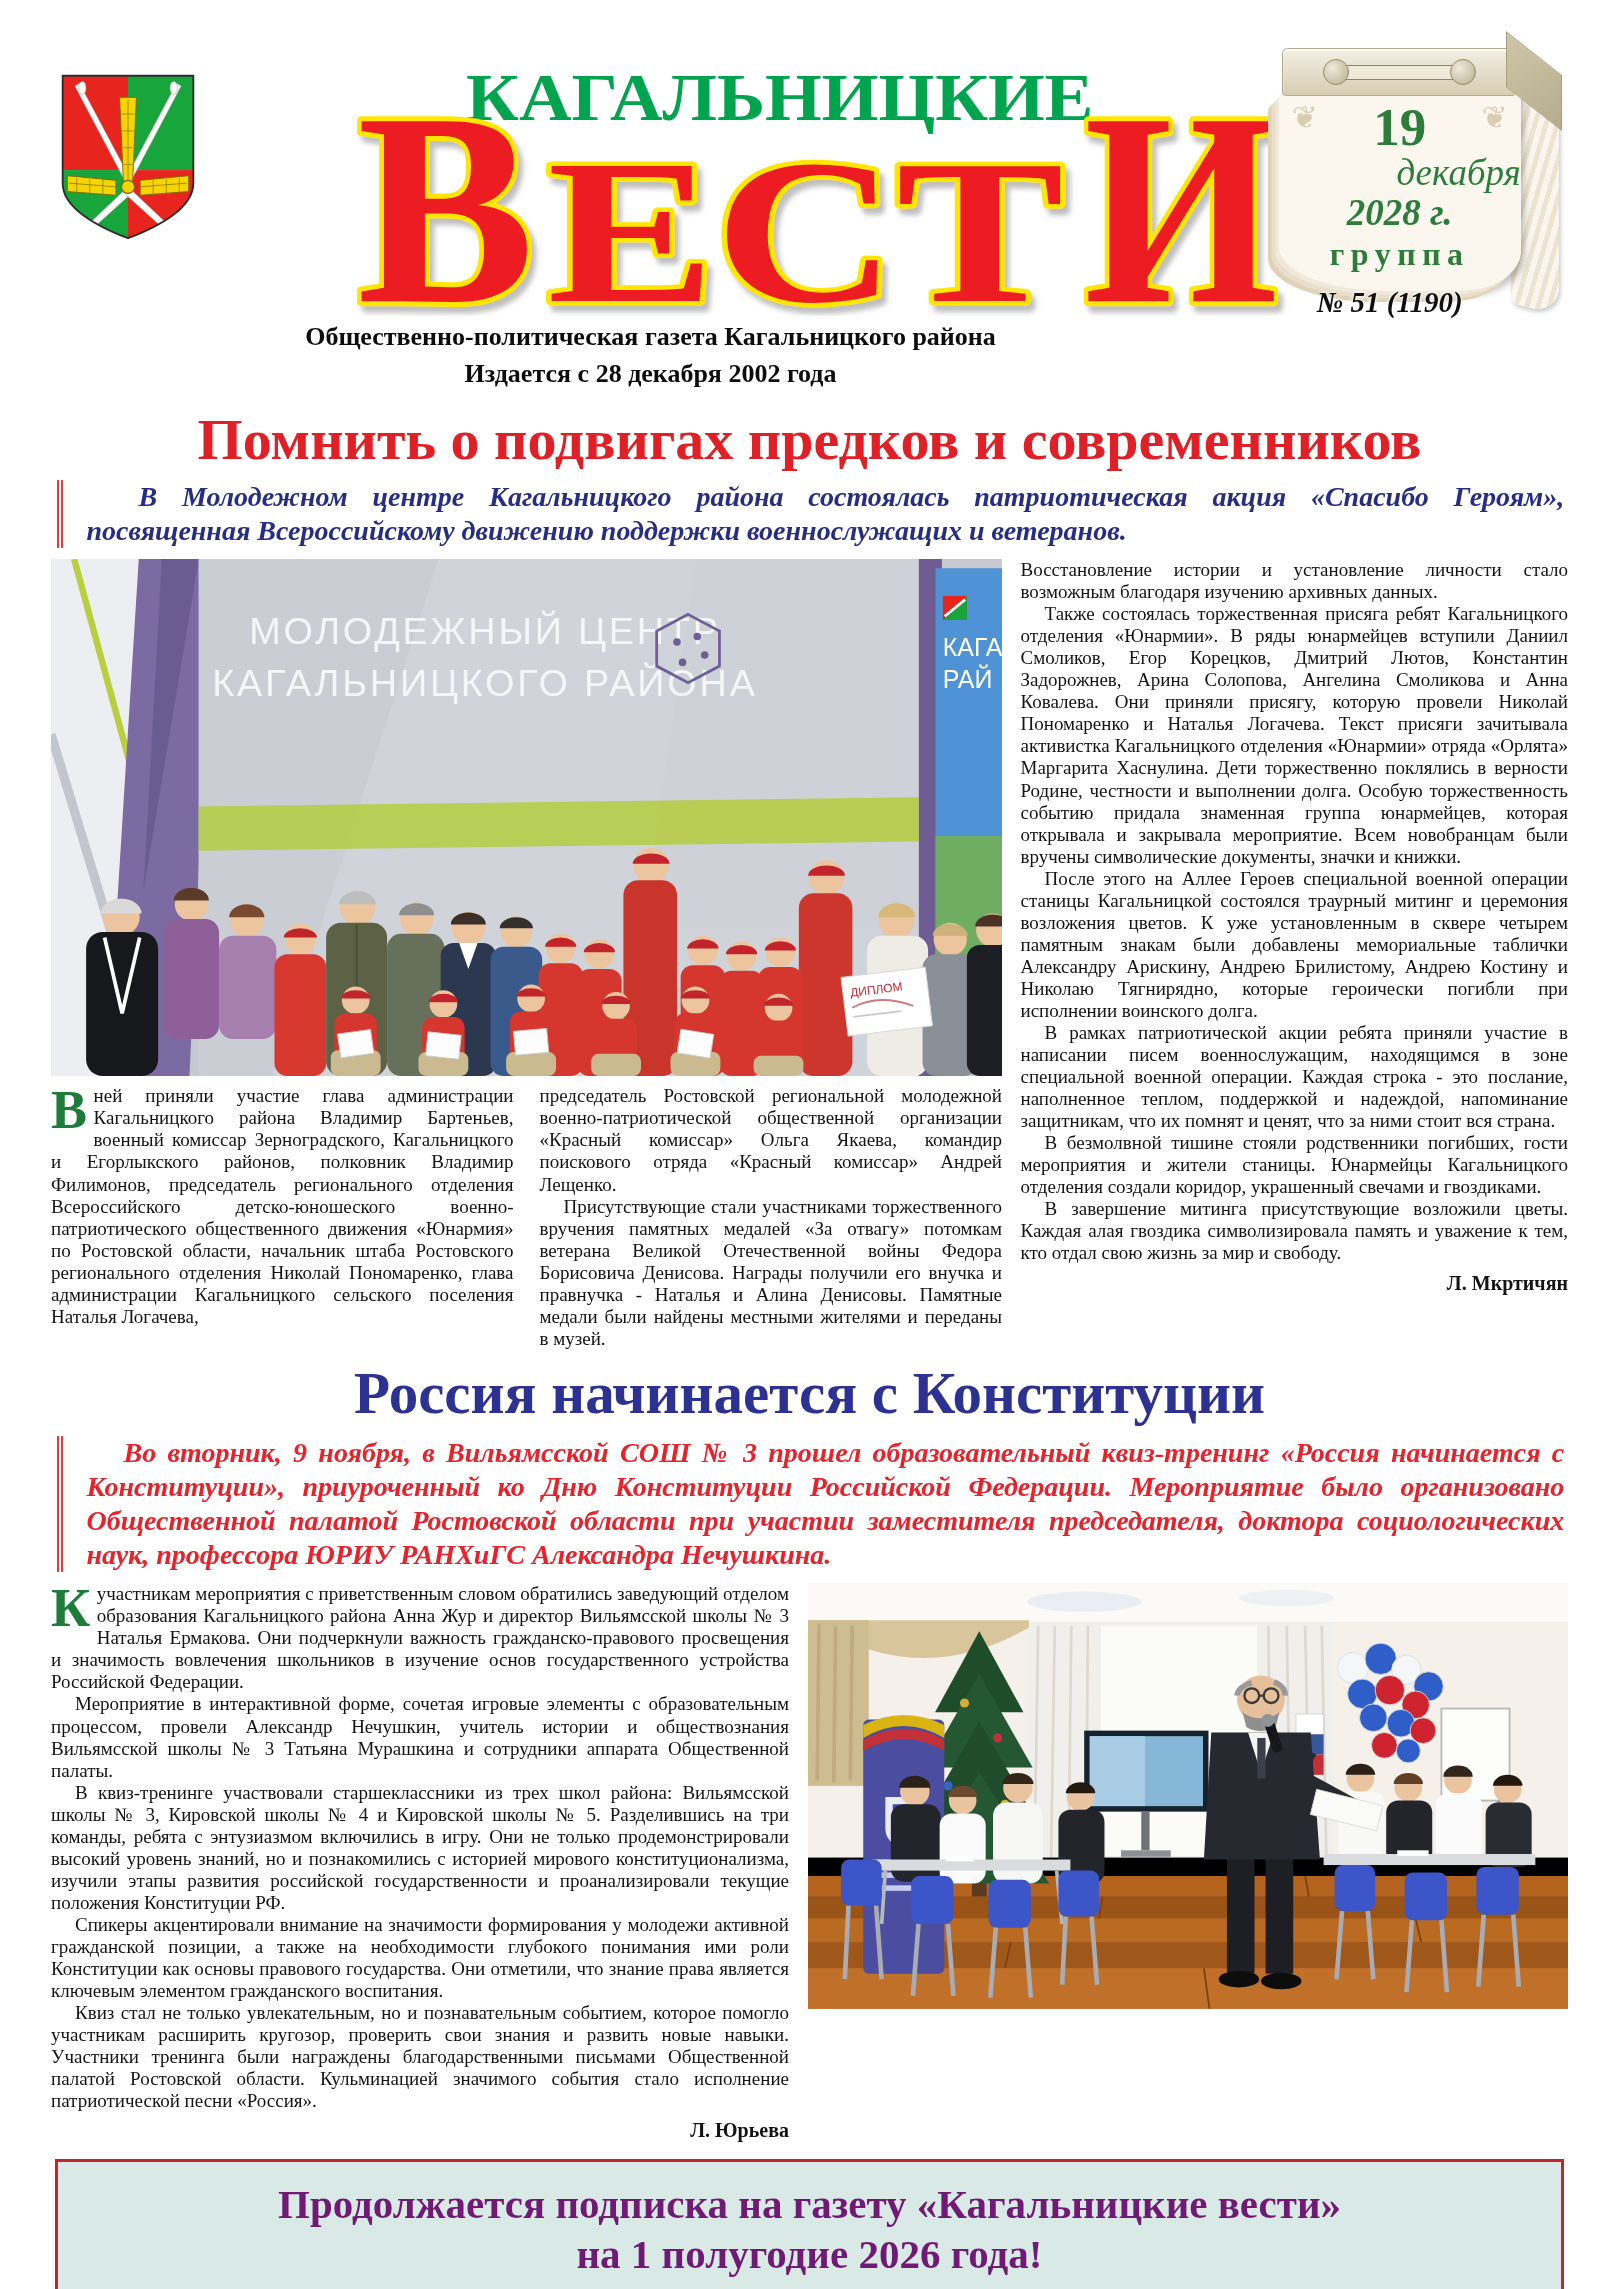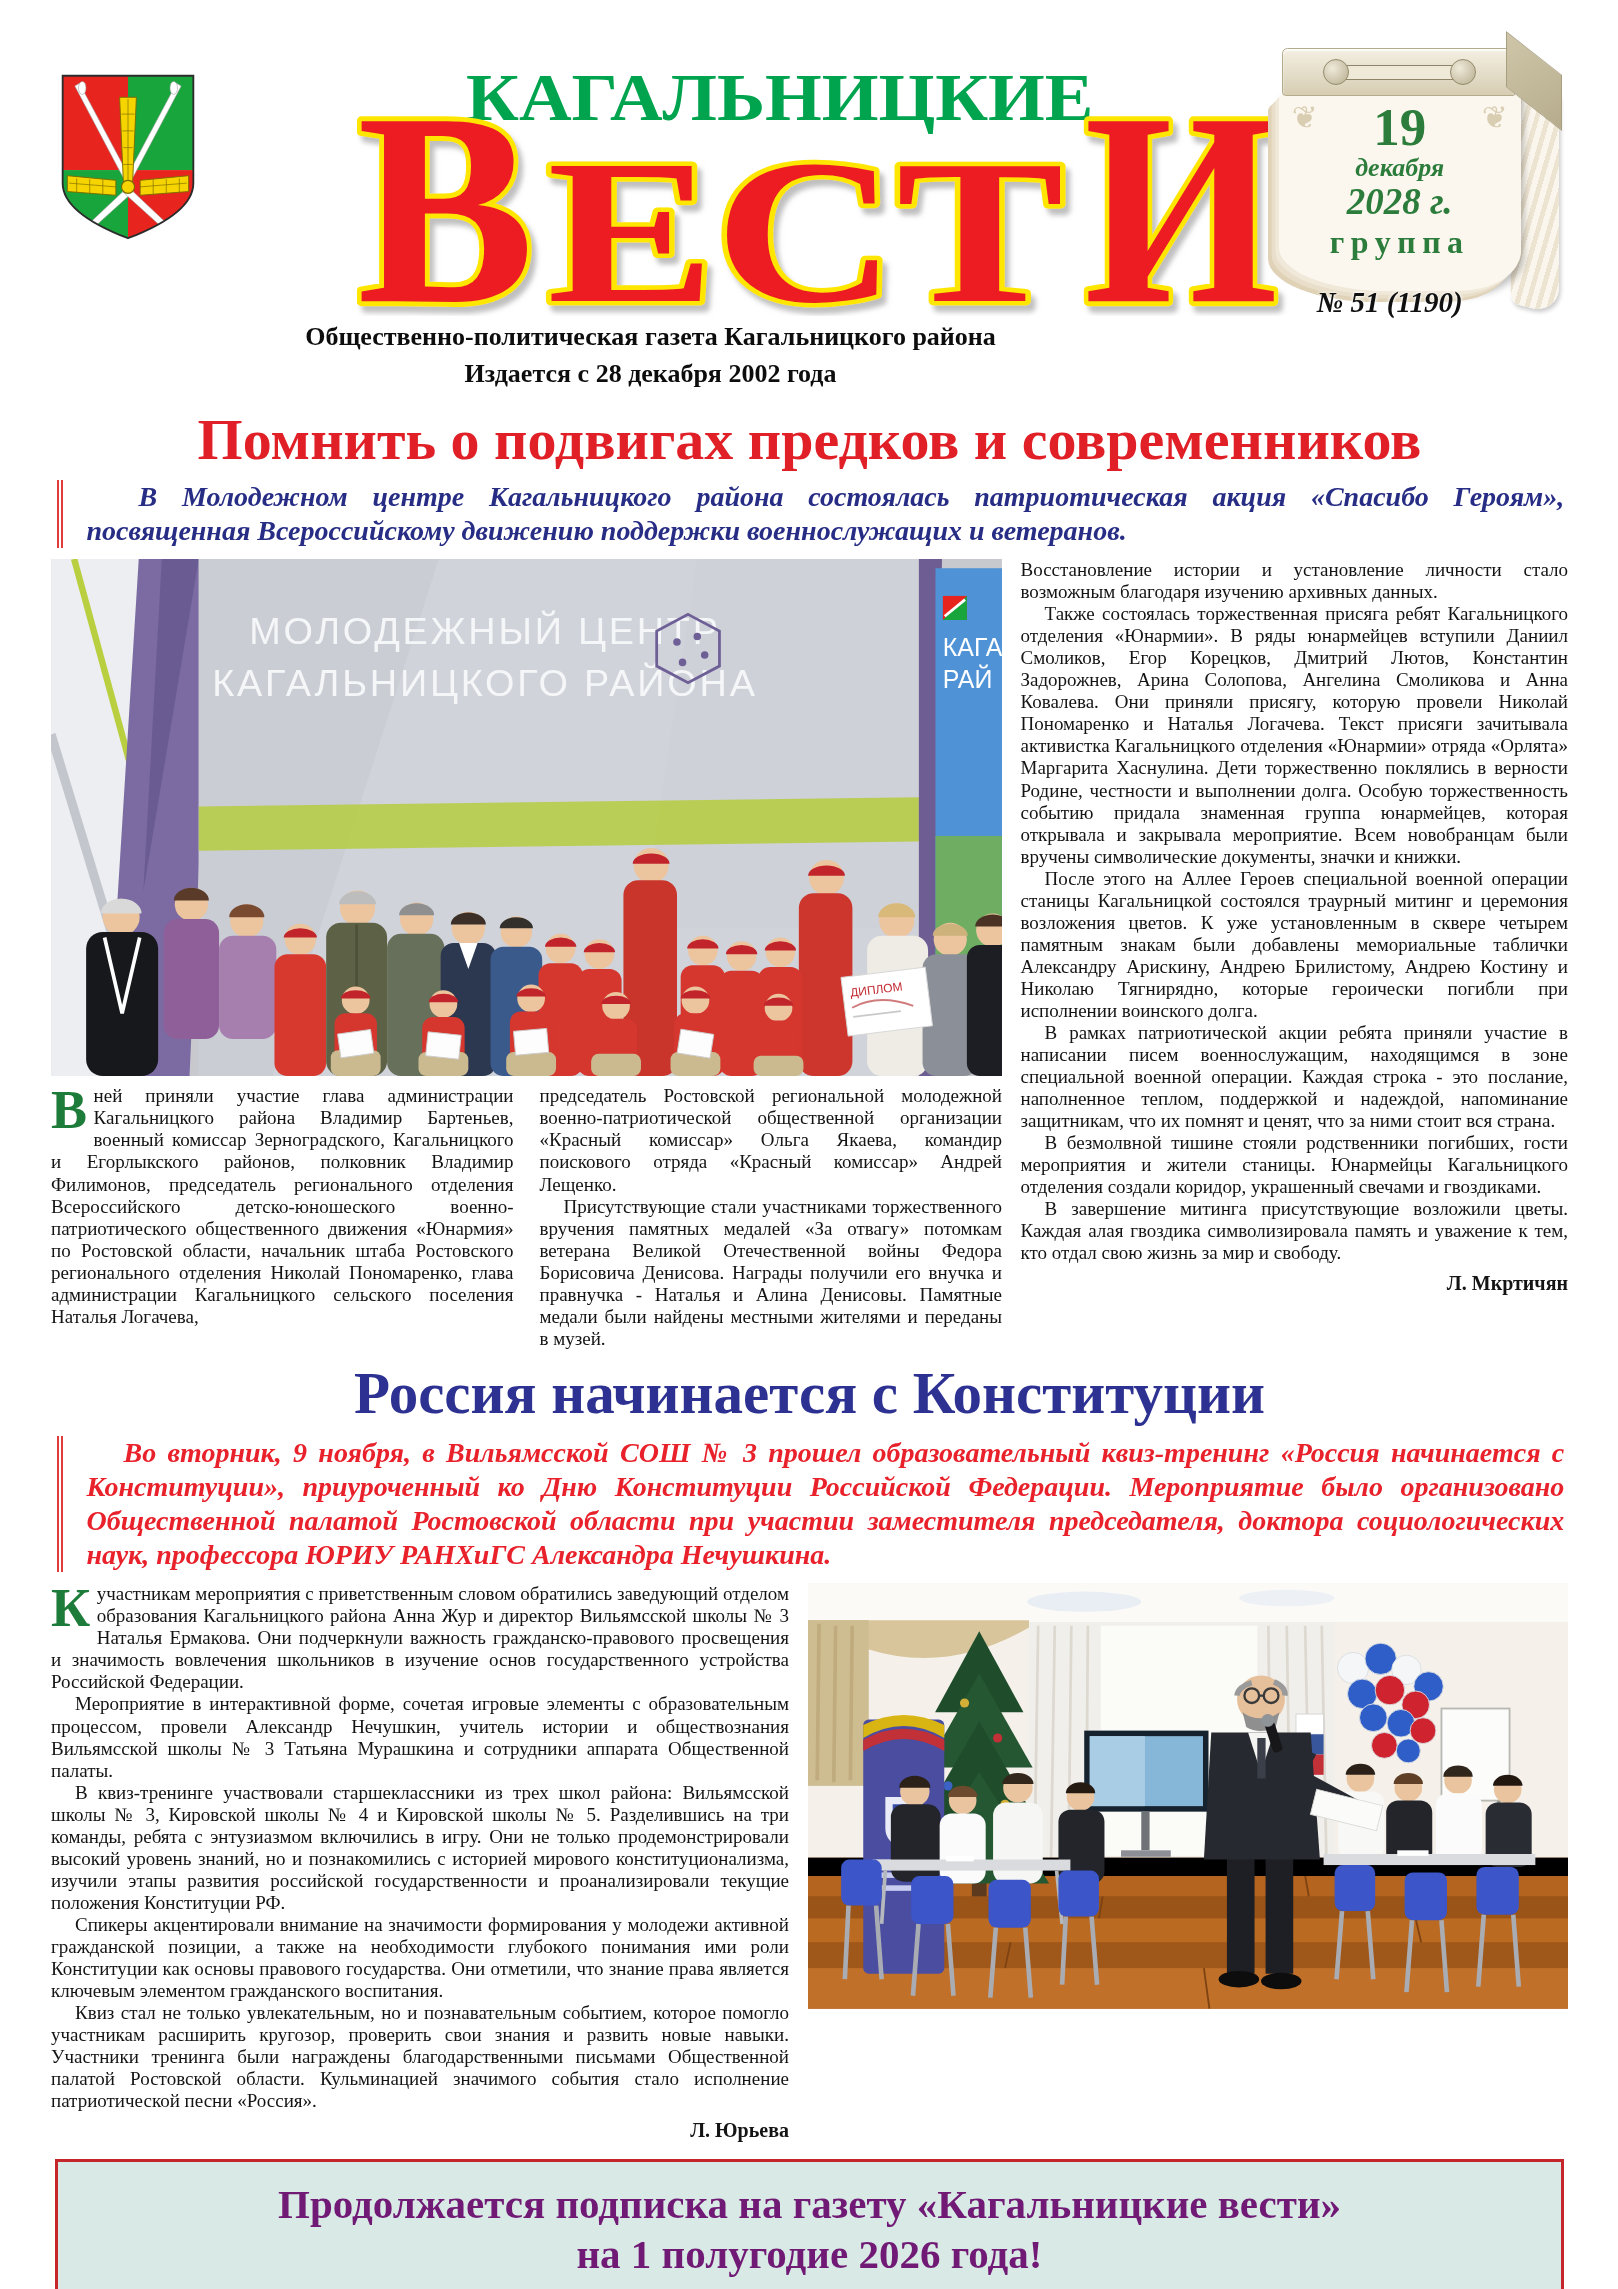--- a/index.html
+++ b/index.html
@@ -29,21 +29,21 @@
   .cal-page{position:relative;width:242px;height:198px;margin:-2.8px 0 0 5.5px;z-index:2;
            background:#fbf7ee;border-radius:7.4px 1.8px 26% 45%/7.4px 1.8px 20% 22%;
            box-shadow:-3.7px 3.7px 0 #f0e8d8,-7.4px 7.4px 0 #e8dec9,-11px 11px 0 #dfd2b7,2.8px 4.6px 7.4px rgba(0,0,0,.25);}
   .cal-fan{position:absolute;right:7.4px;top:41px;width:48px;height:220px;z-index:1;
            background:repeating-linear-gradient(105deg,#ece3d1 0 4.6px,#faf6ed 4.6px 10px);
            transform:skewY(14deg);border-radius:0 0 28px 7.4px;box-shadow:1.8px 2.8px 4.6px rgba(0,0,0,.2);}
   .cal-page .flourish{position:absolute;top:5.5px;font-size:31px;color:#d9cdb2;}
   .fl-l{left:13px;} .fl-r{right:13px;}
   .cal-text{position:absolute;left:0;top:7.4px;width:100%;text-align:center;color:#2c7c3c;}
   .cal-day{font-size:53px;font-weight:bold;line-height:1;}
-  .cal-month{font-size:26px;font-weight:bold;font-style:italic;line-height:1.05;}
+  .cal-month{font-size:37px;font-weight:normal;font-style:italic;line-height:1.05;text-align:right;}
   .cal-year{font-size:37px;font-weight:bold;font-style:italic;line-height:1.15;}
   .cal-week{font-size:32px;font-weight:bold;letter-spacing:6.5px;line-height:1.2;}
   .cal-issue{position:absolute;left:5.5px;top:238px;width:222px;text-align:center;z-index:4;
            font-size:29px;font-weight:bold;font-style:italic;color:#101010;
            text-shadow:0 0 2.8px #fff,0 0 4.6px #fff;}
 
   
   .headline1{text-align:center;font-weight:bold;font-size:58px;line-height:1.05;color:#e01f26;margin:1.8px 0 9.2px;}
   .headline2{text-align:center;font-weight:bold;font-size:59px;line-height:1.05;color:#2d3192;margin:13px 0 11px;}
   .lead{border-left:6.5px double #e03c3c;padding-left:24px;margin:0 3.7px 11px 5.5px;

